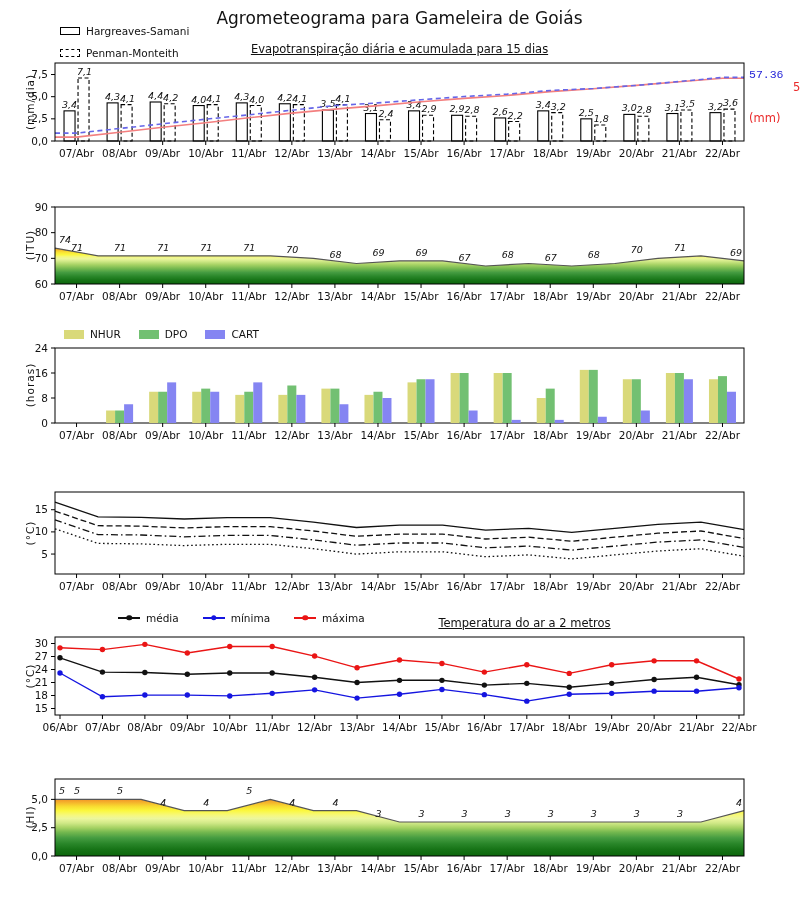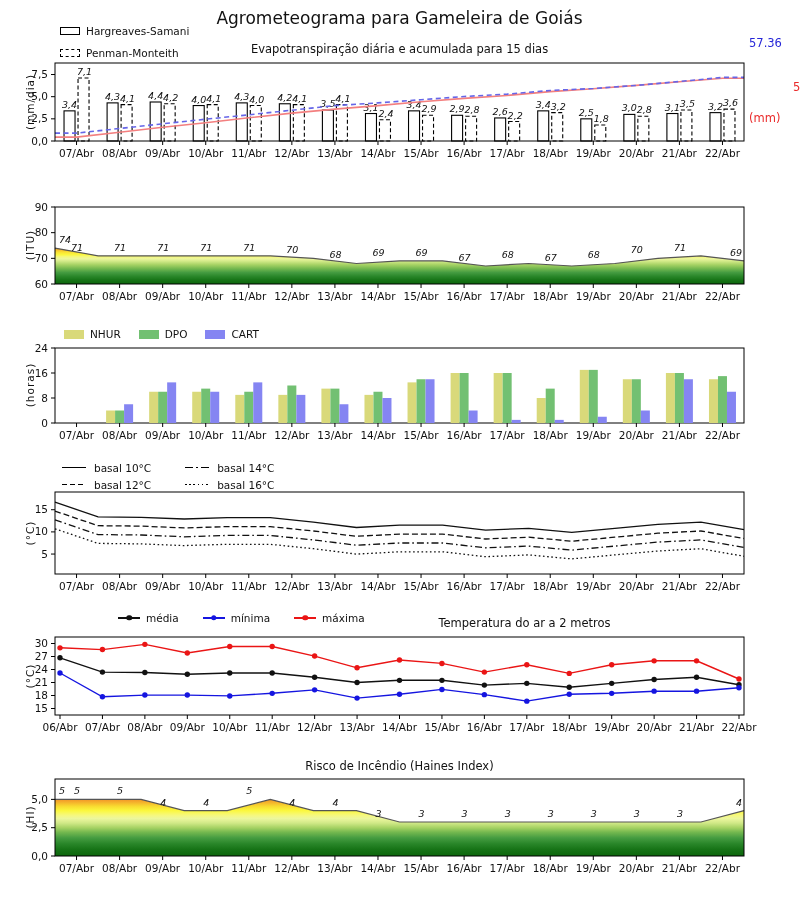--- a/index.html
+++ b/index.html
@@ -1,18 +1,18 @@
 <!DOCTYPE html>
 <html><head>
 <meta charset="utf-8">
 <style>
   html,body{margin:0;padding:0;background:#fff;}
   .fig{position:relative;width:800px;height:900px;background:#fff;font-family:"DejaVu Sans",sans-serif;color:#111;overflow:hidden;}
   .main-title{position:absolute;top:8px;left:55px;width:689px;text-align:center;font-size:17px;color:#111;}
-  .chart-title{position:absolute;left:55px;width:689px;text-align:center;font-size:11.5px;color:#111;white-space:nowrap;}
+  .chart-title{position:absolute;left:55px;width:689px;text-align:center;font-size:11.5px;color:#111;white-space:nowrap;text-decoration:underline;}
   #t1{top:42px;}
   #t2{top:184px;}
   #t3{top:330px;text-align:center;}
   #t4{top:473px;}
   #t5{top:616px;left:180px;width:689px;}
   #t6{top:759px;}
   .ylab{position:absolute;white-space:nowrap;font-size:10.5px;letter-spacing:1px;transform:translate(-50%,-50%) rotate(-90deg);color:#111;}
   .plot{position:absolute;left:55px;}
   .plot svg{overflow:visible;display:block;}
   text.tick{font-size:10.5px;fill:#111;font-family:"DejaVu Sans",sans-serif;}
@@ -27,21 +27,21 @@
   .sw-line.dashdot{background:repeating-linear-gradient(90deg,#000 0 8px,transparent 8px 11px,#000 11px 13px,transparent 13px 16px);}
   .sw-line.dotted{background:repeating-linear-gradient(90deg,#000 0 1.6px,transparent 1.6px 4.2px);}
   .sw-dotline{width:22px;height:1.8px;background:var(--c,#000);position:relative;}
   .sw-dotline::after{content:"";position:absolute;left:50%;top:50%;width:5.5px;height:5.5px;border-radius:50%;background:var(--c,#000);transform:translate(-50%,-50%);}
   #leg1{left:60px;top:25px;flex-direction:column;align-items:flex-start;gap:10px;}
   #leg3{left:64px;top:328px;}
   #leg4{left:62px;top:459px;display:grid;grid-template-rows:repeat(2,17px);grid-auto-flow:column;column-gap:34px;row-gap:0;align-items:center;}
   #leg4 .item{gap:8px;}
   #leg5{left:118px;top:612px;gap:24px;justify-content:space-between;}
   .acc-label{position:absolute;left:749px;font-size:11.5px;white-space:nowrap;}
-  #acc-pm{top:36px;color:#2626d8;}
+  #acc-pm{top:68px;color:#2626d8;font-family:Liberation Mono, monospace;}
   #acc-hs{top:80px;color:#ea2a2a;margin-left:44px;}
   #acc-unit{top:111px;color:#ea2a2a;}
 </style>
 </head>
 <body>
 
 <div class="fig">
 
   <div class="main-title">Agrometeograma para Gameleira de Goiás</div>
 
@@ -357,38 +357,20 @@
         <rect x="413.59375" y="62.5" width="9" height="12.5" fill="#8585f2"></rect>
         <rect x="456.65625" y="71.875" width="9" height="3.125" fill="#8585f2"></rect>
         <rect x="499.71875" y="71.875" width="9" height="3.125" fill="#8585f2"></rect>
         <rect x="542.78125" y="68.75" width="9" height="6.25" fill="#8585f2"></rect>
         <rect x="585.84375" y="62.5" width="9" height="12.5" fill="#8585f2"></rect>
         <rect x="628.90625" y="31.25" width="9" height="43.75" fill="#8585f2"></rect>
         <rect x="671.96875" y="43.75" width="9" height="31.25" fill="#8585f2"></rect>
       </svg>
     </div>
 
-  <div class="legend" id="leg4">
-    <div class="item">
-      <span class="sw-line"></span>
-      <span>basal 10°C</span>
-    </div>
-    <div class="item">
-      <span class="sw-line dashed"></span>
-      <span>basal 12°C</span>
-    </div>
-    <div class="item">
-      <span class="sw-line dashdot"></span>
-      <span>basal 14°C</span>
-    </div>
-    <div class="item">
-      <span class="sw-line dotted"></span>
-      <span>basal 16°C</span>
-    </div>
-  </div>
   <div class="ylab" style="left:30px;top:533px;">(°C)</div>
   <div class="plot" id="p-graus_dia" style="top:492px;">
       <svg width="689" height="82" viewBox="0 0 689 82">
         <polyline points="0,10.2 43.0625,24.8 86.125,25.3 129.1875,27.0 172.25,25.7 215.3125,25.7 258.375,30.1 301.4375,35.5 344.5,33.2 387.5625,33.2 430.625,38.1 473.6875,36.3 516.75,40.3 559.8125,36.3 602.875,32.4 645.9375,30.1 689,37.7" fill="none" stroke="#111111" stroke-width="1.3"></polyline>
         <polyline points="0,19.1 43.0625,33.7 86.125,34.1 129.1875,35.9 172.25,34.6 215.3125,34.6 258.375,39.0 301.4375,44.3 344.5,42.1 387.5625,42.1 430.625,47.0 473.6875,45.2 516.75,49.2 559.8125,45.2 602.875,41.2 645.9375,39.0 689,46.5" fill="none" stroke="#111111" stroke-width="1.3" stroke-dasharray="6,3"></polyline>
         <polyline points="0,27.9 43.0625,42.6 86.125,43.0 129.1875,44.8 172.25,43.4 215.3125,43.4 258.375,47.9 301.4375,53.2 344.5,51.0 387.5625,51.0 430.625,55.8 473.6875,54.1 516.75,58.1 559.8125,54.1 602.875,50.1 645.9375,47.9 689,55.4" fill="none" stroke="#111111" stroke-width="1.3" stroke-dasharray="7,3,1.6,3"></polyline>
         <polyline points="0,36.8 43.0625,51.4 86.125,51.9 129.1875,53.6 172.25,52.3 215.3125,52.3 258.375,56.7 301.4375,62.1 344.5,59.8 387.5625,59.8 430.625,64.7 473.6875,62.9 516.75,66.9 559.8125,62.9 602.875,59.0 645.9375,56.7 689,64.3" fill="none" stroke="#111111" stroke-width="1.3" stroke-dasharray="1.6,2.6"></polyline>
         <rect x="0" y="0" width="689" height="82" fill="none" stroke="#000" stroke-width="1"></rect>
         <line x1="-4" y1="62.05405405405405" x2="0" y2="62.05405405405405" stroke="#000" stroke-width="1"></line>
         <text x="-7" y="65.65405405405404" text-anchor="end" class="tick">5</text>
@@ -546,21 +528,20 @@
         <circle cx="429.375" cy="35.10000000000001" r="2.7" fill="#ea1515"></circle>
         <circle cx="471.8125" cy="27.733333333333327" r="2.7" fill="#ea1515"></circle>
         <circle cx="514.25" cy="36.39999999999999" r="2.7" fill="#ea1515"></circle>
         <circle cx="556.6875" cy="27.733333333333327" r="2.7" fill="#ea1515"></circle>
         <circle cx="599.125" cy="23.833333333333336" r="2.7" fill="#ea1515"></circle>
         <circle cx="641.5625" cy="23.833333333333336" r="2.7" fill="#ea1515"></circle>
         <circle cx="684" cy="42.03333333333333" r="2.7" fill="#ea1515"></circle>
       </svg>
     </div>
 
-  <div class="chart-title" id="t6">Risco de Incêndio (Haines Index)</div>
   <div class="ylab" style="left:30px;top:817px;">(HI)</div>
   <div class="plot" id="p-haines" style="top:779px;">
       <svg width="689" height="77" viewBox="0 0 689 77">
         <defs>
           <linearGradient id="g_haines" x1="0" y1="77" x2="0" y2="0" gradientUnits="userSpaceOnUse">
             <stop offset="0%" stop-color="#0c660c"></stop>
             <stop offset="8.823529411764707%" stop-color="#177417"></stop>
             <stop offset="16.176470588235293%" stop-color="#2a872a"></stop>
             <stop offset="23.529411764705884%" stop-color="#459c41"></stop>
             <stop offset="30.88235294117647%" stop-color="#74b84f"></stop>

